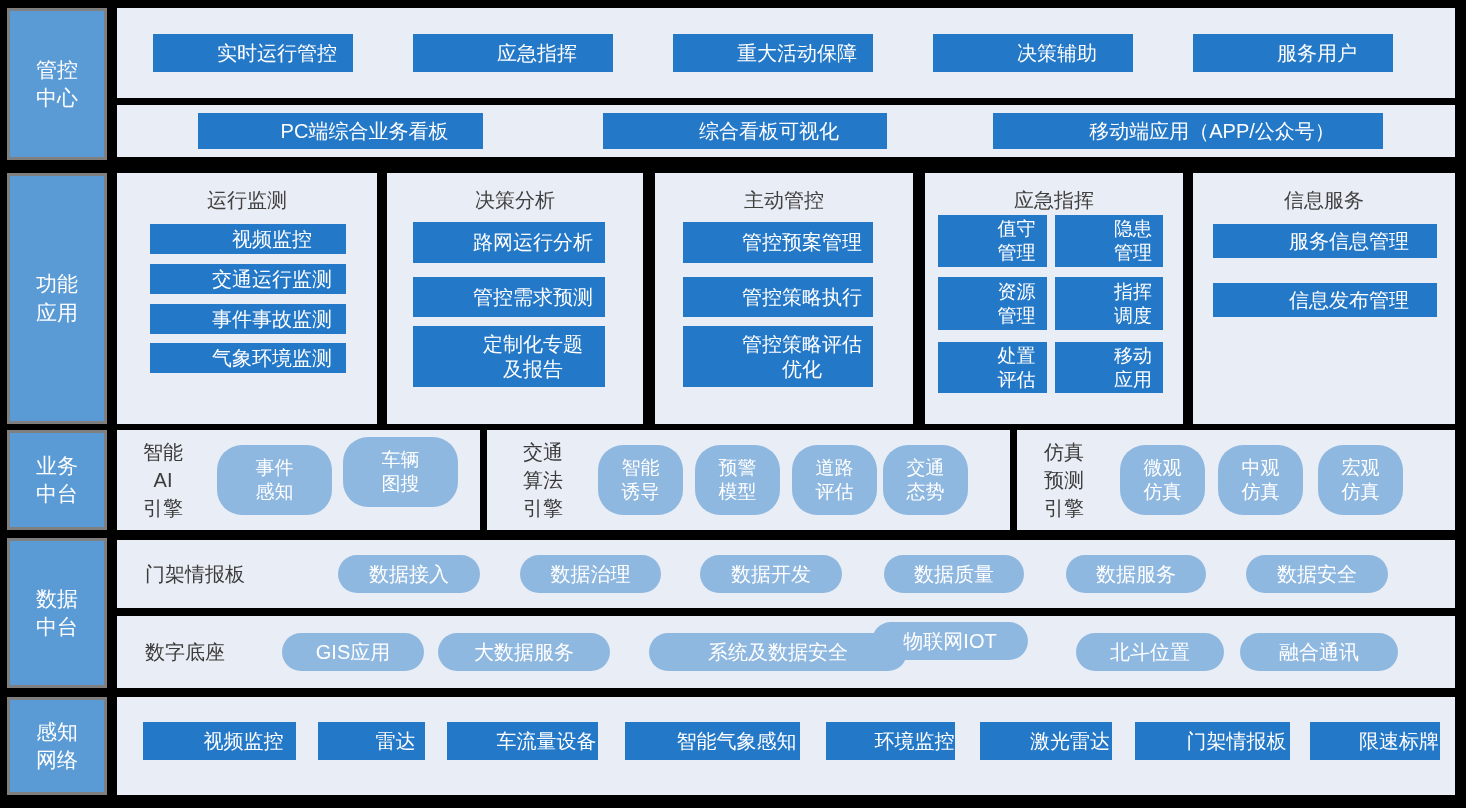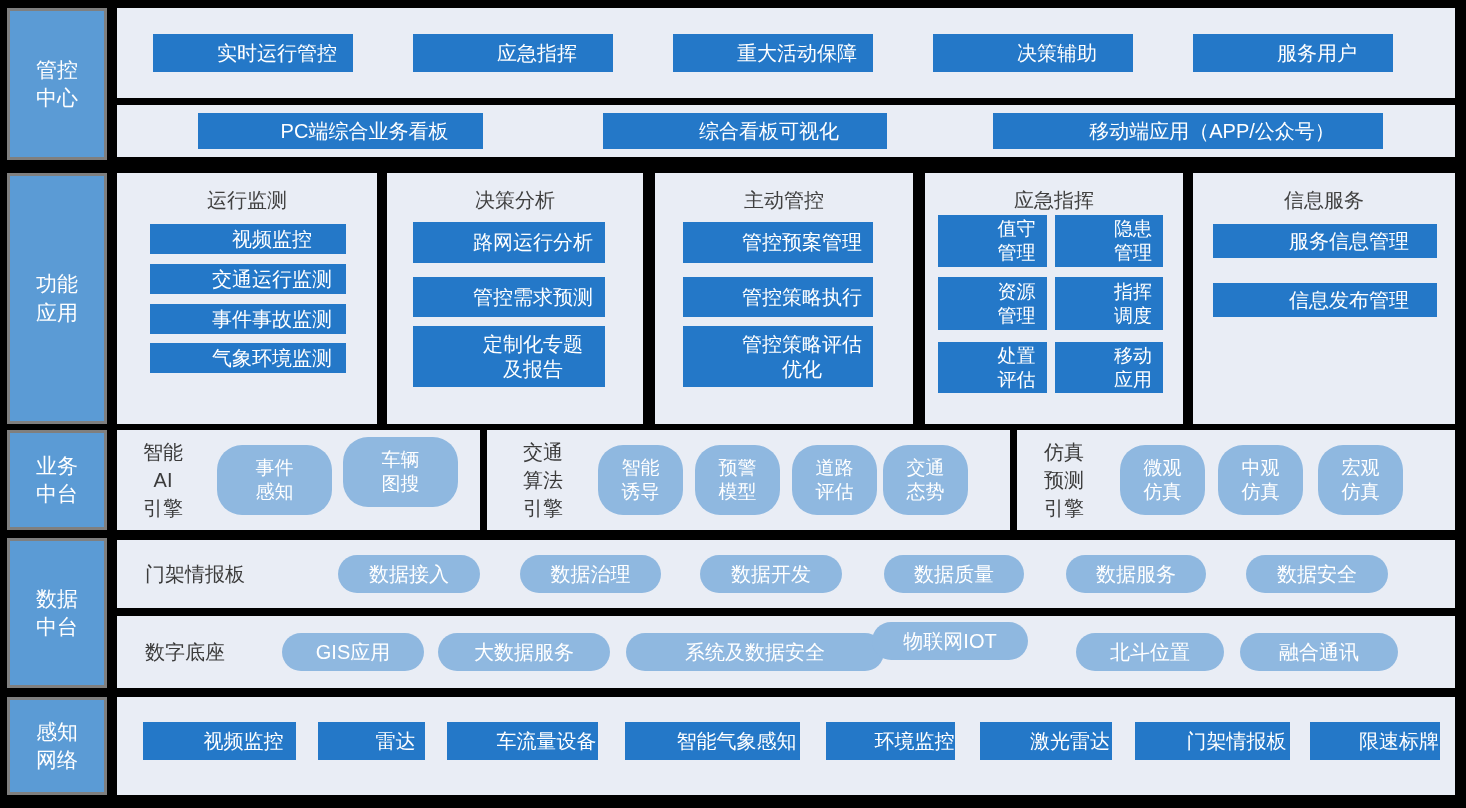--- a/index.html
+++ b/index.html
@@ -163,21 +163,21 @@
     <div class="btn light" style="left:583px;top:15px;width:142px;height:38px">数据开发</div>
     <div class="btn light" style="left:767px;top:15px;width:140px;height:38px">数据质量</div>
     <div class="btn light" style="left:949px;top:15px;width:140px;height:38px">数据服务</div>
     <div class="btn light" style="left:1129px;top:15px;width:142px;height:38px">数据安全</div>
   </div>
 
   <div class="panel" style="left:117px;top:616px;width:1338px;height:72px">
     <div class="row-label">数字底座</div>
     <div class="btn light" style="left:165px;top:17px;width:142px;height:38px">GIS应用</div>
     <div class="btn light" style="left:321px;top:17px;width:172px;height:38px">大数据服务</div>
-    <div class="btn light" style="left:509px;top:17px;width:258px;height:38px">系统及数据安全</div>
+    <div class="btn light" style="left:532px;top:17px;width:258px;height:38px">系统及数据安全</div>
     <div class="btn light" style="left:755px;top:6px;width:156px;height:38px">物联网IOT</div>
     <div class="btn light" style="left:959px;top:17px;width:148px;height:38px">北斗位置</div>
     <div class="btn light" style="left:1123px;top:17px;width:158px;height:38px">融合通讯</div>
   </div>
 
   <div class="panel" style="left:117px;top:697px;width:1338px;height:98px">
     <div class="btn dark" style="left:26px;top:25px;width:153px;height:38px">视频监控</div>
     <div class="btn dark" style="left:201px;top:25px;width:107px;height:38px">雷达</div>
     <div class="btn dark" style="left:330px;top:25px;width:151px;height:38px">车流量设备</div>
     <div class="btn dark" style="left:508px;top:25px;width:175px;height:38px">智能气象感知</div>

